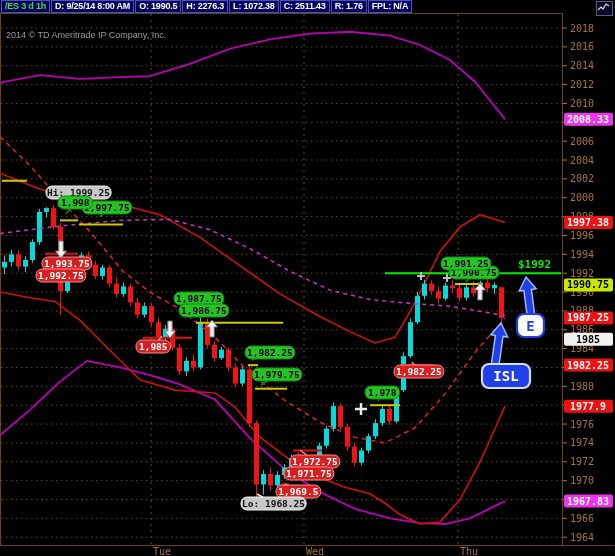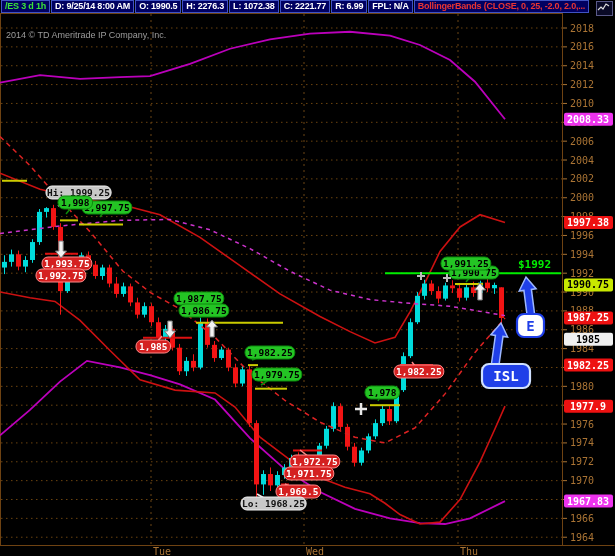--- a/index.html
+++ b/index.html
@@ -363,25 +363,24 @@
       <rect x="564" y="494.60310000000067" width="49" height="13" rx="2" ry="2" fill="#ee33ee"></rect>
       <text x="588" y="504.60310000000067" fill="#ffffff" font-size="10px" font-weight="bold" text-anchor="middle">1967.83</text>
     </svg>
   <div class="header">
     <span class="chip sym">/ES 3 d 1h</span>
     <span id="field-chips" style="display:flex;gap:1px;">
         <span class="chip">D: 9/25/14 8:00 AM</span>
         <span class="chip">O: 1990.5</span>
         <span class="chip">H: 2276.3</span>
         <span class="chip">L: 1072.38</span>
-        <span class="chip">C: 2221.77</span>
-        <span class="chip">R: 6.99</span>
+        <span class="chip">C: 2511.43</span>
+        <span class="chip">R: 1.76</span>
         <span class="chip">FPL: N/A</span>
       </span>
-    <span class="chip study">BollingerBands (CLOSE, 0, 25, -2.0, 2.0,...</span>
   </div>
   <div class="icon-box">
     <svg width="13" height="11" viewBox="0 0 13 11">
       <polyline points="1,8 4,5 6,7 9,2 12,4" fill="none" stroke="#dddddd" stroke-width="1.2"></polyline>
     </svg>
   </div>
   <div class="copyright">2014 © TD Ameritrade IP Company, Inc.</div>
 </div>
 
 </body></html>

